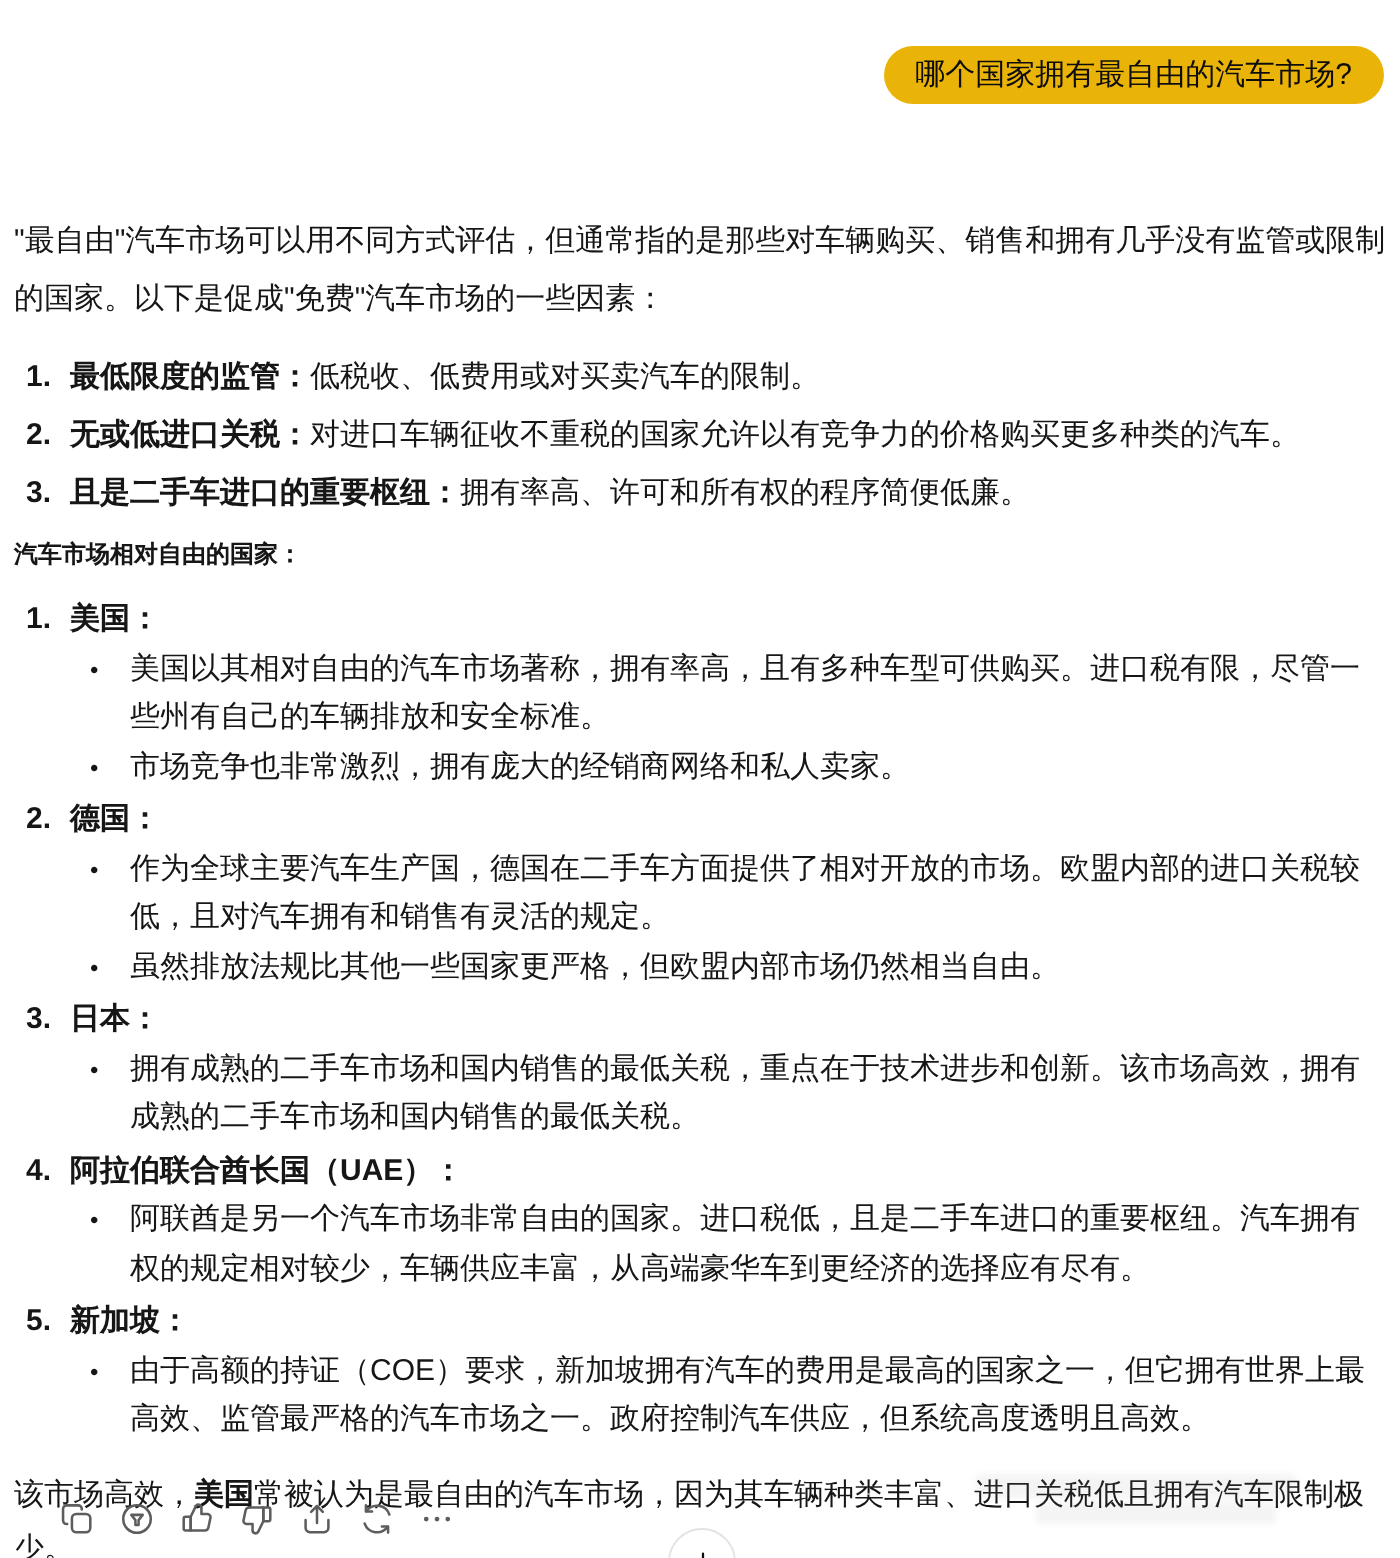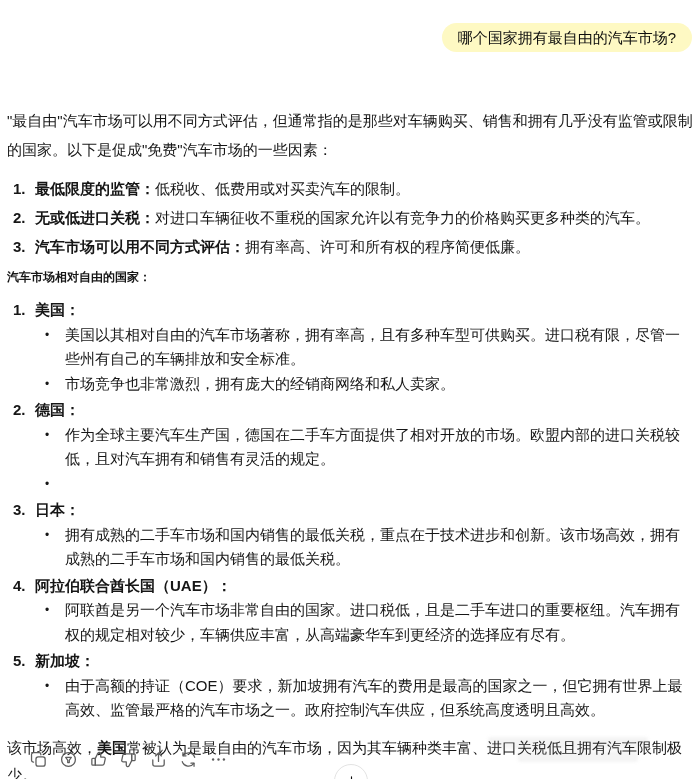--- a/index.html
+++ b/index.html
@@ -6,21 +6,21 @@
   html,body { margin:0; padding:0; }
   body {
     width:700px; height:779px; position:relative; overflow:hidden;
     background:#ffffff; color:#161616;
     font-family:"Liberation Sans","DejaVu Sans",sans-serif;
     font-size:15px; line-height:29px;
   }
   
   .user-row { position:absolute; top:23px; right:8px; }
   .user-bubble {
-    background:#fef9c3; border-radius:16px; padding:5px 16px;
+    background:#eab308; border-radius:16px; padding:5px 16px;
     font-size:15px; line-height:19px; color:#0d0d0d; white-space:nowrap;
   }
   
   .answer { position:absolute; top:106px; left:7px; width:687px; }
   .intro { margin:0 0 10px 0; }
   .num-item { display:flex; padding-left:6px; }
   .num { flex:none; width:22px; font-weight:700; }
   .factors .num-item { line-height:29px; }
   .factors b { font-weight:700; }
   .heading { font-size:12px; line-height:22px; font-weight:700; margin:5px 0 10px 0; }
@@ -67,21 +67,21 @@
     <div class="num-item">
       <span class="num">1.</span>
       <div class="txt"><b>最低限度的监管：</b><span>低税收、低费用或对买卖汽车的限制。</span></div>
     </div>
     <div class="num-item">
       <span class="num">2.</span>
       <div class="txt"><b>无或低进口关税：</b><span>对进口车辆征收不重税的国家允许以有竞争力的价格购买更多种类的汽车。</span></div>
     </div>
     <div class="num-item">
       <span class="num">3.</span>
-      <div class="txt"><b>汽车市场可以用不同方式评估：</b><span>拥有率高、许可和所有权的程序简便低廉。</span></div>
+      <div class="txt"><b>且是二手车进口的重要枢纽：</b><span>拥有率高、许可和所有权的程序简便低廉。</span></div>
     </div>
   </div>
 
   <h2 class="heading">汽车市场相对自由的国家：</h2>
 
   <div class="countries">
 
     <div class="num-item country-block">
       <span class="num">1.</span>
       <div class="txt">
@@ -103,20 +103,21 @@
       <span class="num">2.</span>
       <div class="txt">
         <div class="country-name">德国：</div>
         <div class="bullets">
           <div class="bullet-item">
               <span class="dot">•</span>
               <span>作为全球主要汽车生产国，德国在二手车方面提供了相对开放的市场。欧盟内部的进口关税较低，且对汽车拥有和销售有灵活的规定。</span>
             </div>
           <div class="bullet-item">
               <span class="dot">•</span>
+              <span>虽然排放法规比其他一些国家更严格，但欧盟内部市场仍然相当自由。</span>
             </div>
         </div>
       </div>
     </div>
 
     <div class="num-item country-block">
       <span class="num">3.</span>
       <div class="txt">
         <div class="country-name">日本：</div>
         <div class="bullets">

